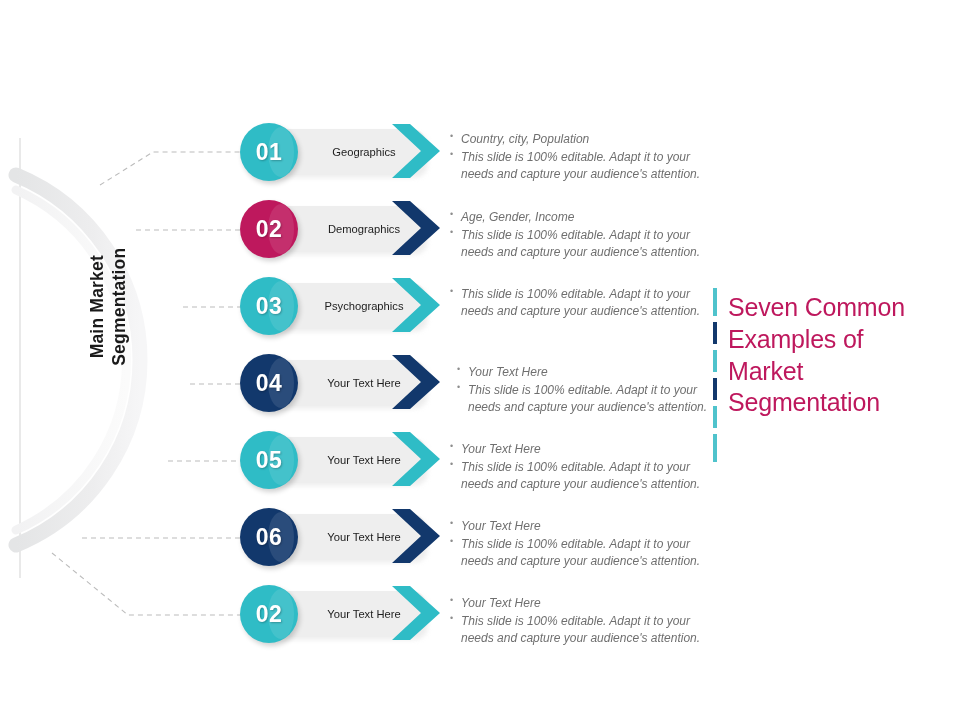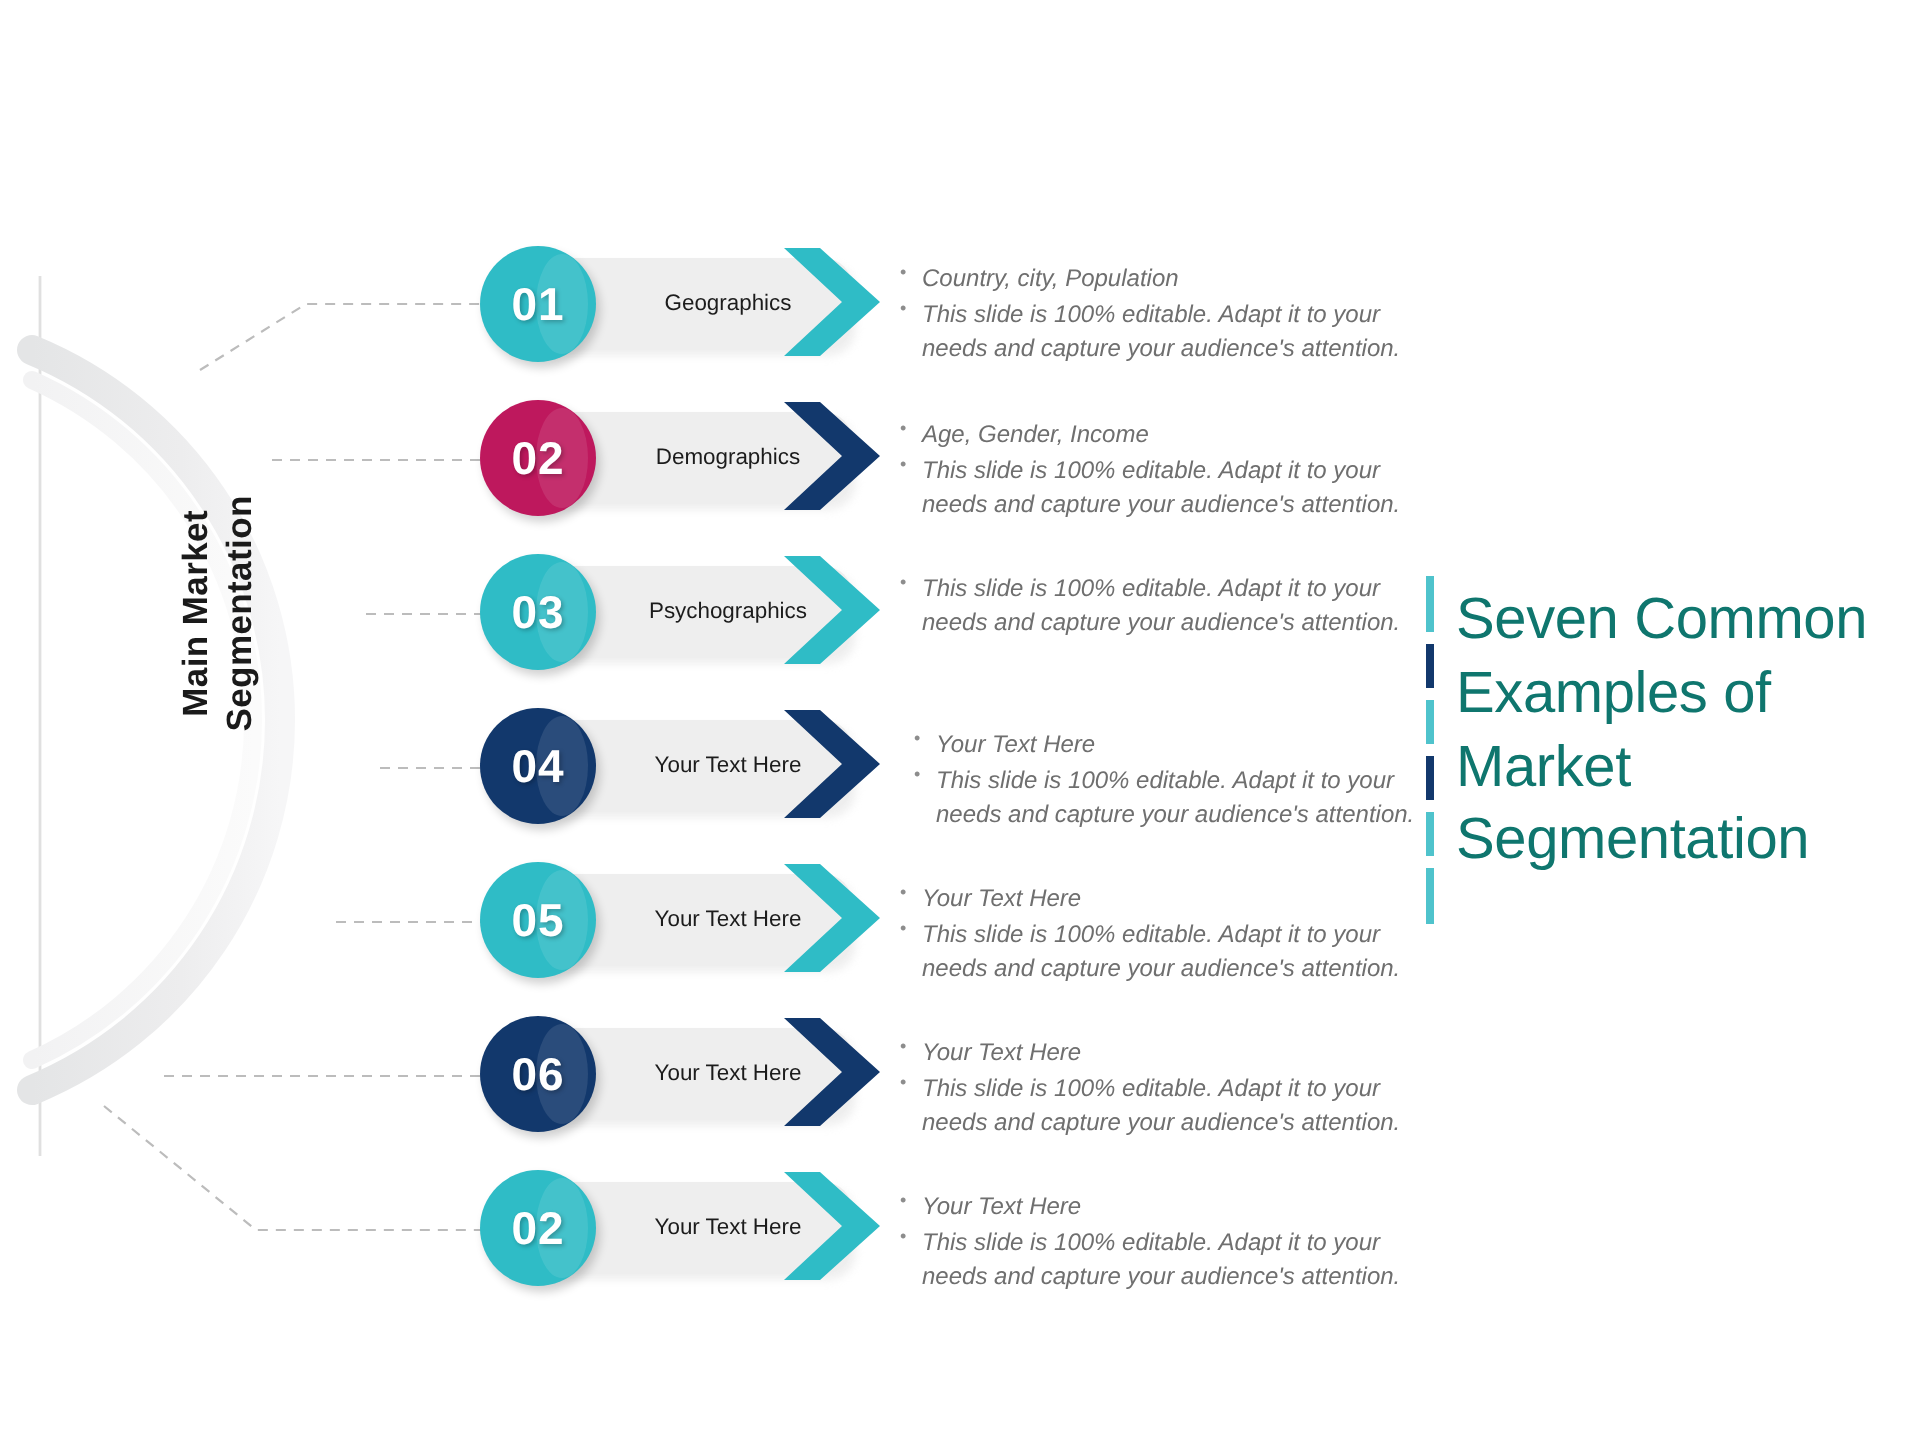--- a/index.html
+++ b/index.html
@@ -154,23 +154,23 @@
     font-size: 9px;
     color: #8d8d8d;
   }
 
   
   .right-title {
     position: absolute;
     left: 728px;
     top: 292px;
     width: 232px;
-    font-size: 29px;
+    font-size: 25px;
     line-height: 1.27;
-    color: #0f766e;
+    color: #be185d;
     letter-spacing: -0.2px;
     white-space: pre-line;
   }
   .title-rule {
     position: absolute;
     left: 713px;
     top: 288px;
     width: 4px;
     height: 174px;
   }

